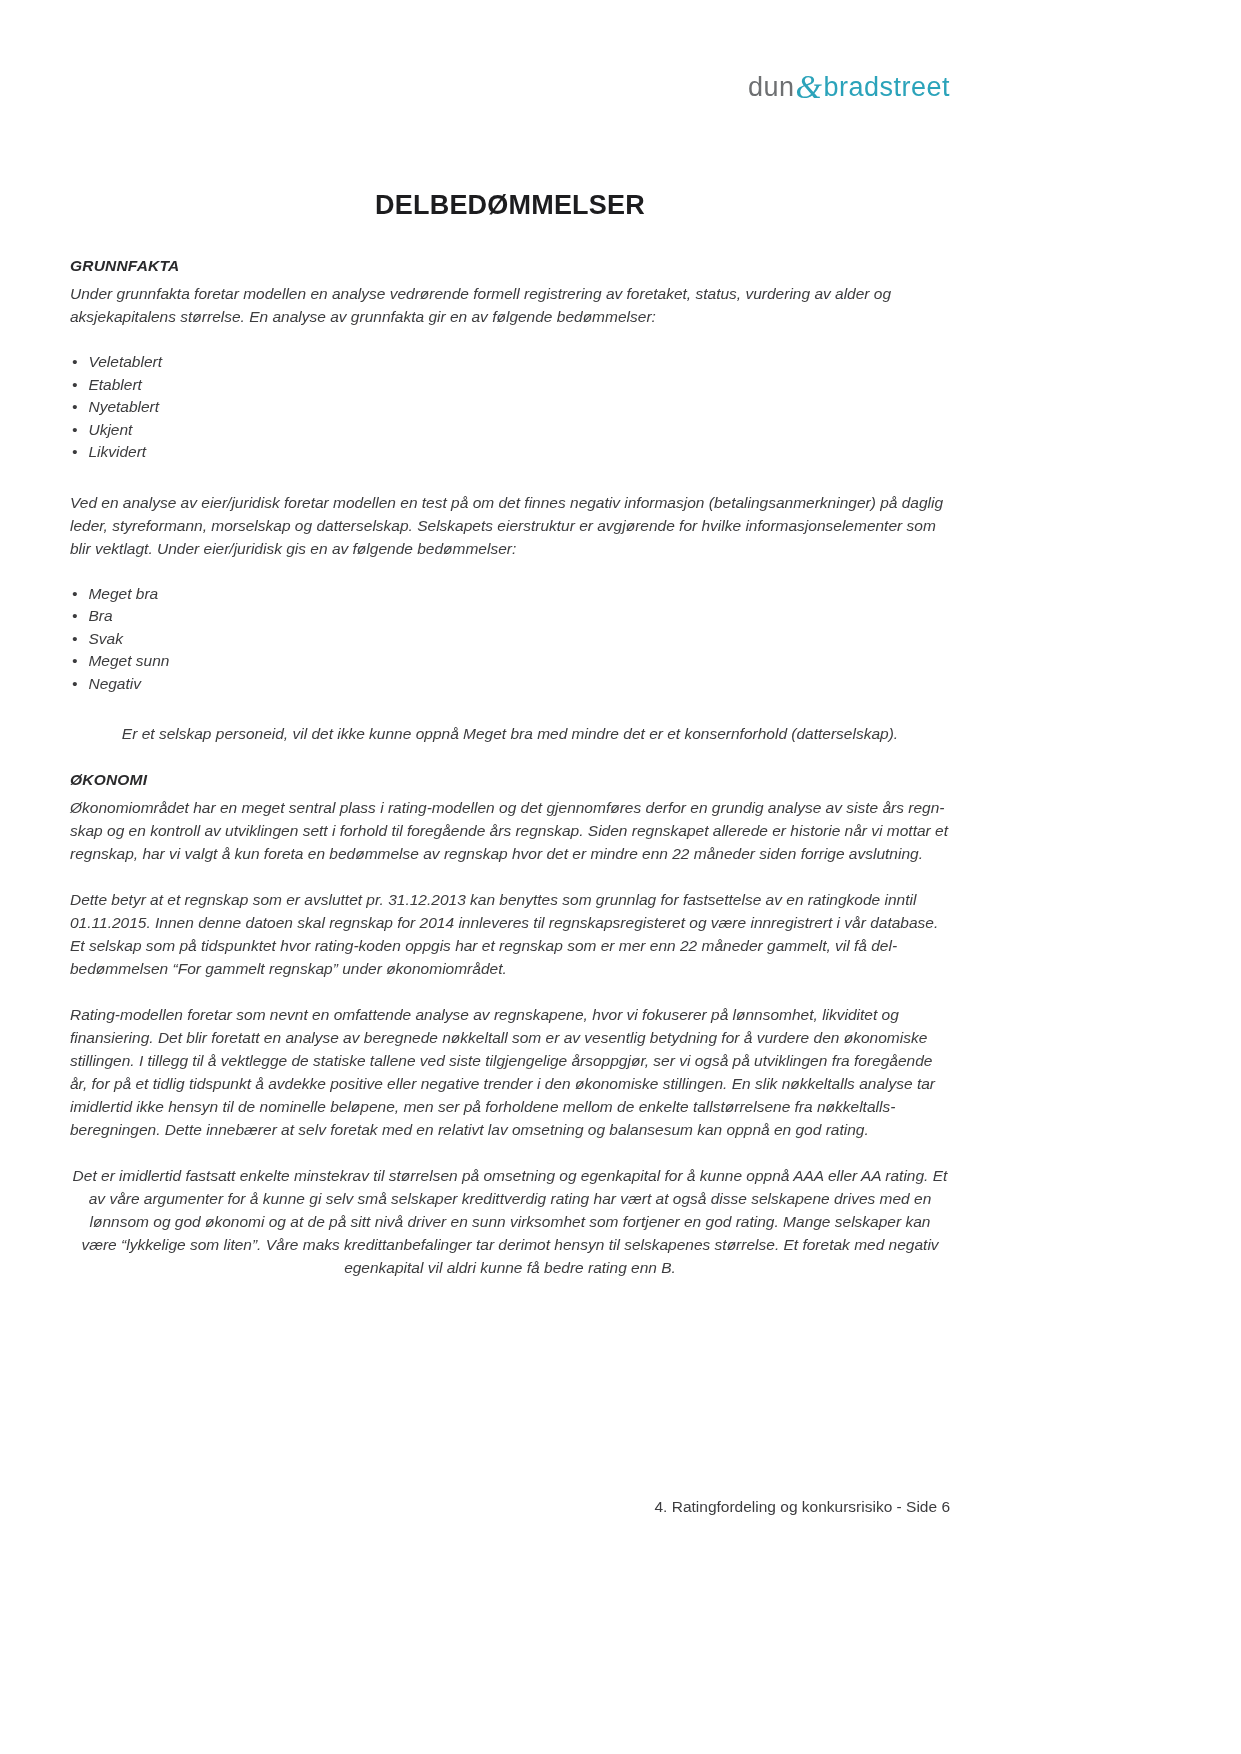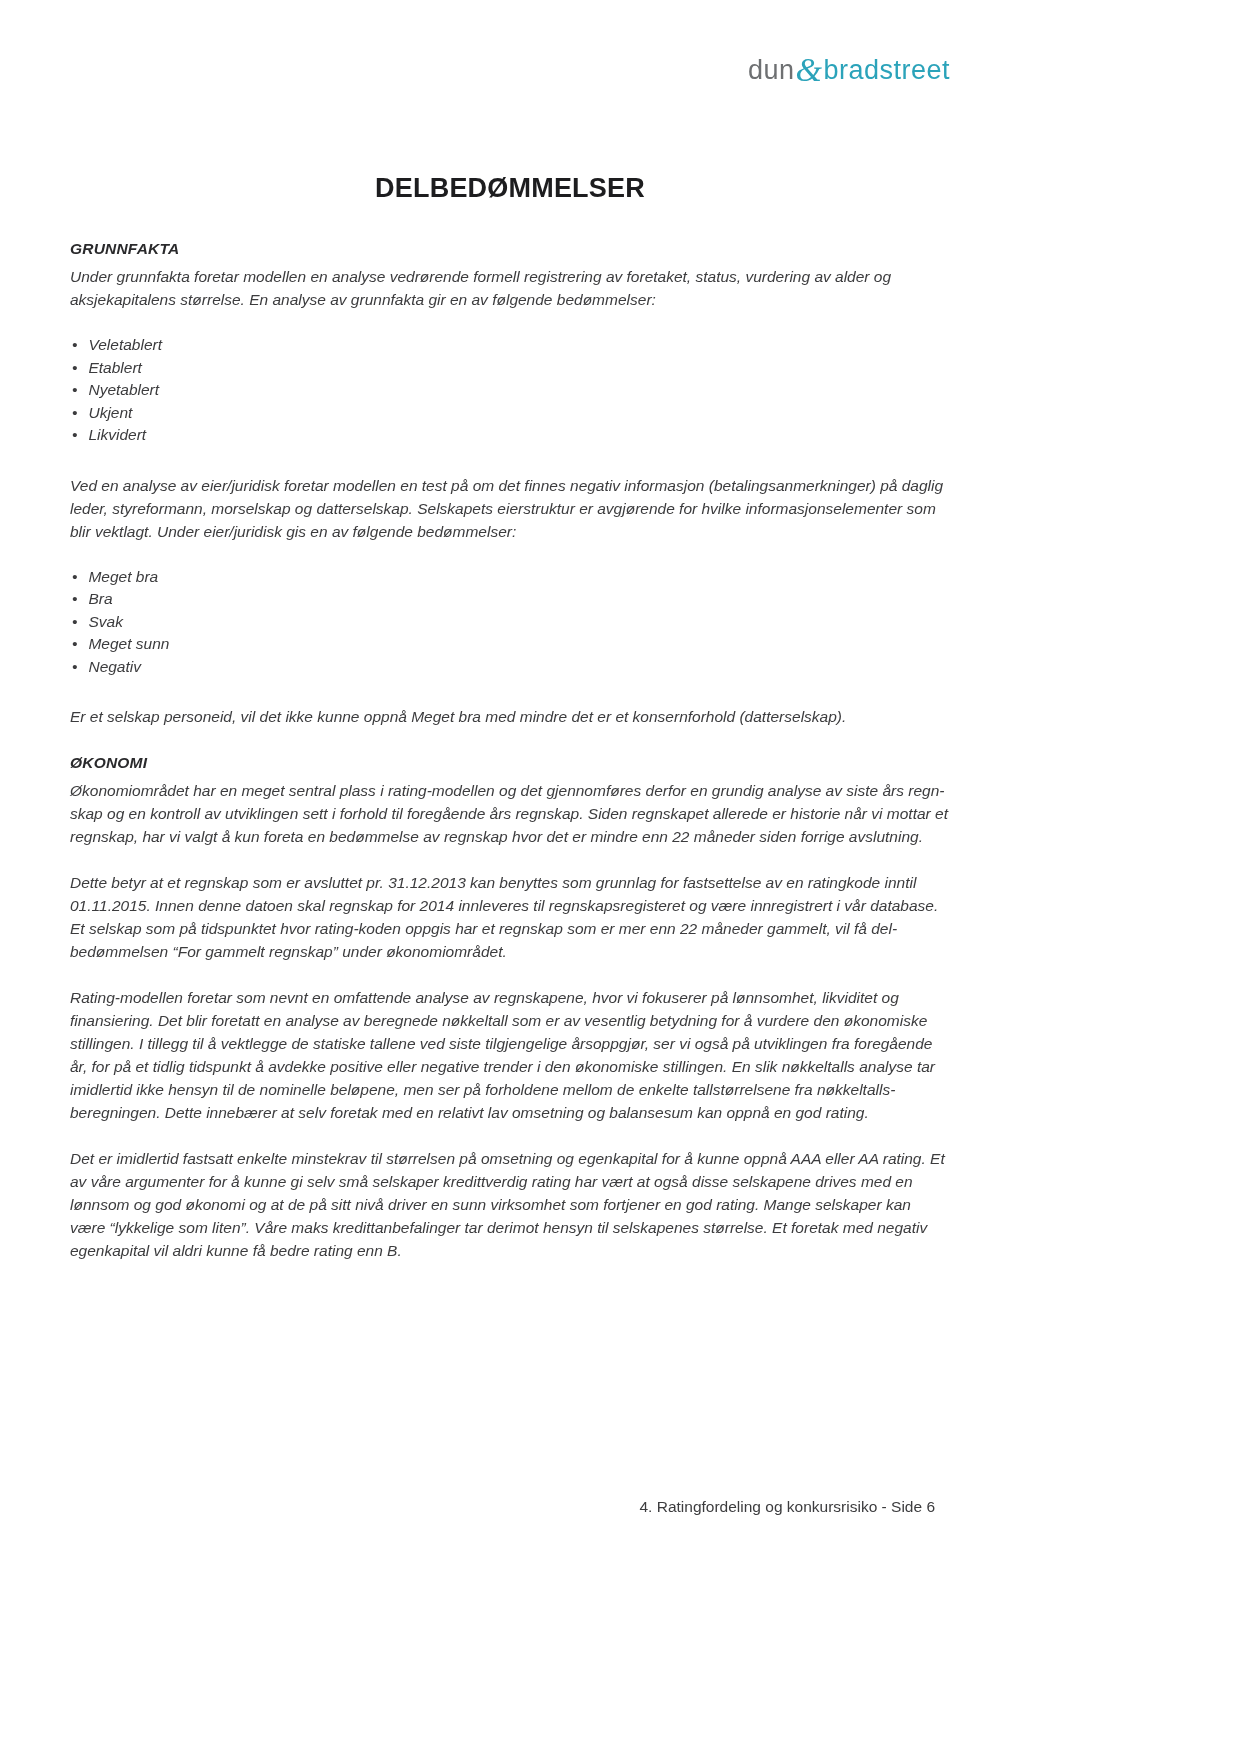--- a/index.html
+++ b/index.html
@@ -7,21 +7,21 @@
   body {
     font-family: "Liberation Sans", "DejaVu Sans", sans-serif;
     color: #3c3c3e;
   }
   .page {
     position: relative;
     width: 1241px;
     height: 1754px;
     margin: 0 auto;
     background: #ffffff;
-    padding: 51px 291px 0 70px;
+    padding: 68px 291px 0 70px;
     overflow: hidden;
   }
 
   
   .logo {
     text-align: right;
     font-size: 27px;
     letter-spacing: 0.5px;
     white-space: nowrap;
     margin-bottom: 88px;
@@ -57,21 +57,21 @@
     color: #2a2a2c;
     margin-bottom: 7px;
     letter-spacing: 0.2px;
   }
   .para {
     font-size: 15.5px;
     line-height: 23px;
     color: #3c3c3e;
     margin-bottom: 23px;
   }
-  .para:last-child { margin-bottom: 0; }
+  .para:last-child { margin-bottom: 0; text-align: center; }
 
   .bullet-list {
     list-style: none;
     margin: 0 0 27px 2px;
   }
   .bullet-list li {
     font-size: 15.5px;
     line-height: 22.5px;
     color: #3c3c3e;
     display: flex;
@@ -82,21 +82,21 @@
     margin-right: 11px;
     font-size: 15.5px;
   }
 
   .note { margin-top: 4px; }
 
   
   .footer {
     position: absolute;
     top: 1498px;
-    right: 306px;
+    right: 291px;
     font-size: 15.5px;
     color: #3c3c3e;
     text-align: right;
   }
 </style>
 </head>
 <body>
 
 <div class="page">
 

